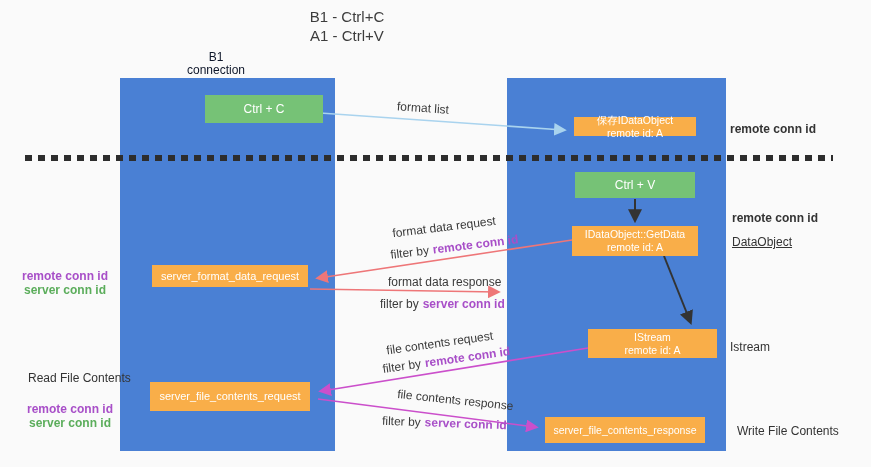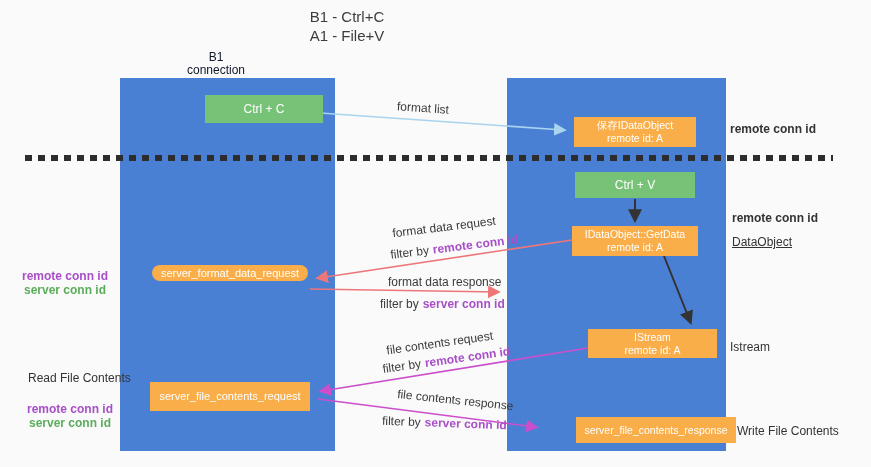--- a/index.html
+++ b/index.html
@@ -46,21 +46,21 @@
   svg.arrows{left:0;top:0;pointer-events:none;}
   .z1{z-index:1}.z3{z-index:3}.z4{z-index:4}.z5{z-index:5}.z6{z-index:6}
 </style>
 </head>
 <body>
 
 <div class="abs z1" style="left:0;top:0;width:871px;height:467px;">
 
   <div class="abs title">
     <div>B1 - Ctrl+C</div>
-    <div>A1 - File+V</div>
+    <div>A1 - Ctrl+V</div>
   </div>
 
   <div class="abs lane-header" style="left:156px;top:51px;width:120px;">
     <div>B1</div>
     <div>connection</div>
   </div>
 
   <div class="abs lane z1" style="left:120px;top:78px;width:215px;height:373px;"></div>
   <div class="abs lane z1" style="left:507px;top:78px;width:219px;height:373px;"></div>
 
@@ -87,49 +87,49 @@
     <line x1="572" y1="240" x2="319" y2="278" stroke="#ee7678" stroke-width="1.6" marker-end="url(#m-salmon)"></line>
     <line x1="310" y1="289" x2="497" y2="292" stroke="#ee7678" stroke-width="1.6" marker-end="url(#m-salmon)"></line>
     <line x1="588" y1="348" x2="322" y2="391" stroke="#cb4fcb" stroke-width="1.6" marker-end="url(#m-magenta)"></line>
     <line x1="318" y1="399" x2="535" y2="427" stroke="#cb4fcb" stroke-width="1.6" marker-end="url(#m-magenta)"></line>
   </svg>
 
   <div class="abs node green z5" style="left:157px;top:95px;width:118px;height:28px;margin-left:48px;">
     <span>Ctrl + C</span>
   </div>
 
-  <div class="abs node orange z5" style="left:574px;top:117px;width:122px;height:30px;">
+  <div class="abs node orange z5" style="left:574px;top:117px;width:122px;height:19px;">
     <span>保存IDataObject</span>
     <span>remote id: A</span>
   </div>
 
   <div class="abs node green z5" style="left:575px;top:172px;width:120px;height:26px;">
     <span>Ctrl + V</span>
   </div>
 
   <div class="abs node orange z5" style="left:572px;top:226px;width:126px;height:30px;">
     <span>IDataObject::GetData</span>
     <span>remote id: A</span>
   </div>
 
-  <div class="abs node orange z5" style="left:152px;top:265px;width:156px;height:16px;font-size:11px;border-radius:14px;">
+  <div class="abs node orange z5" style="left:152px;top:265px;width:156px;height:22px;font-size:11px;">
     <span>server_format_data_request</span>
   </div>
 
 
   <div class="abs node orange z5" style="left:588px;top:329px;width:129px;height:29px;">
     <span>IStream</span>
     <span>remote id: A</span>
   </div>
 
   <div class="abs node orange z5" style="left:150px;top:382px;width:160px;height:29px;font-size:11px;">
     <span>server_file_contents_request</span>
   </div>
 
-  <div class="abs node orange z5" style="left:576px;top:417px;width:160px;height:26px;">
+  <div class="abs node orange z5" style="left:545px;top:417px;width:160px;height:26px;">
     <span>server_file_contents_response</span>
   </div>
 
   <div class="abs flow tilt-dn4 z6" style="left:397px;top:101px;">format list</div>
 
   <div class="abs flow tilt-up7 z6" style="left:392px;top:220px;">format data request</div>
   <div class="abs flow tilt-up7 z6" style="left:390px;top:240px;">
     <span class="filter-prefix">filter by</span><span class="conn-remote">remote conn id</span>
   </div>
 

